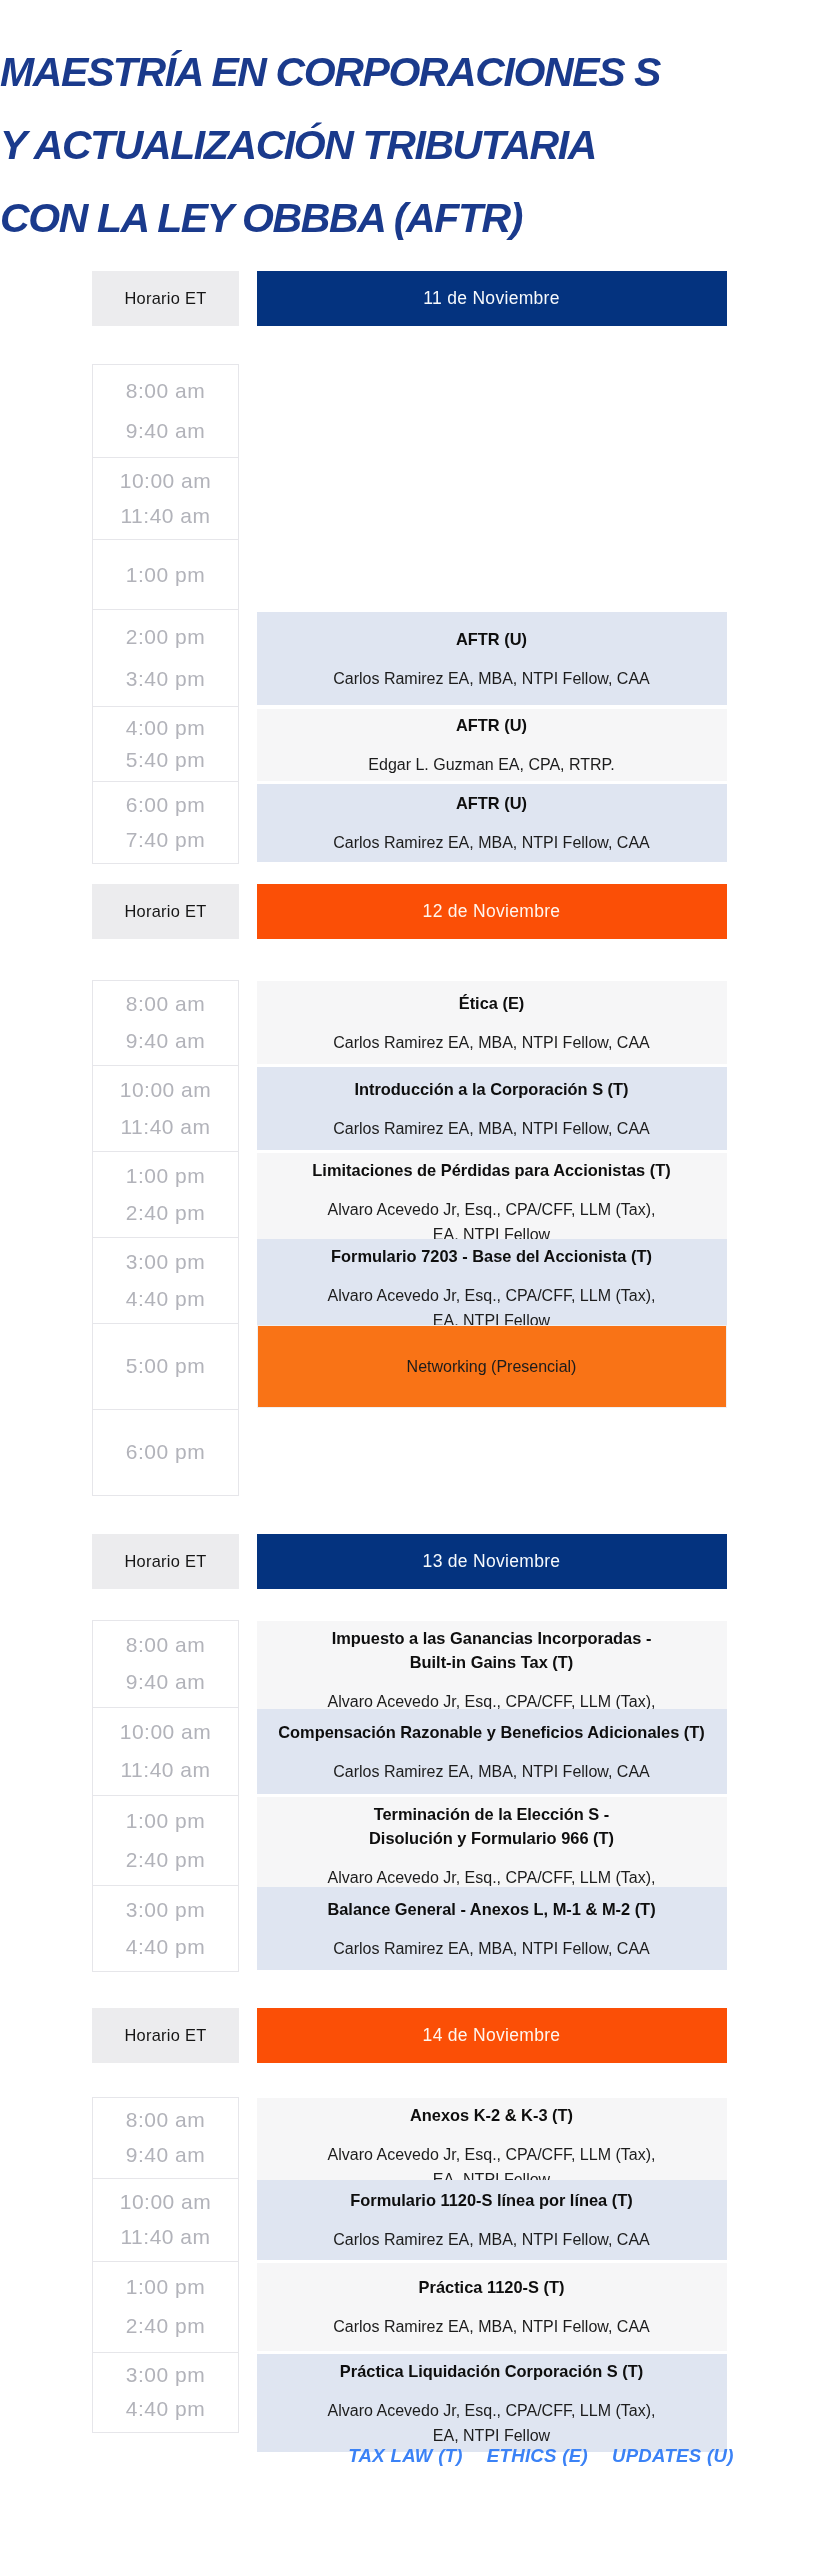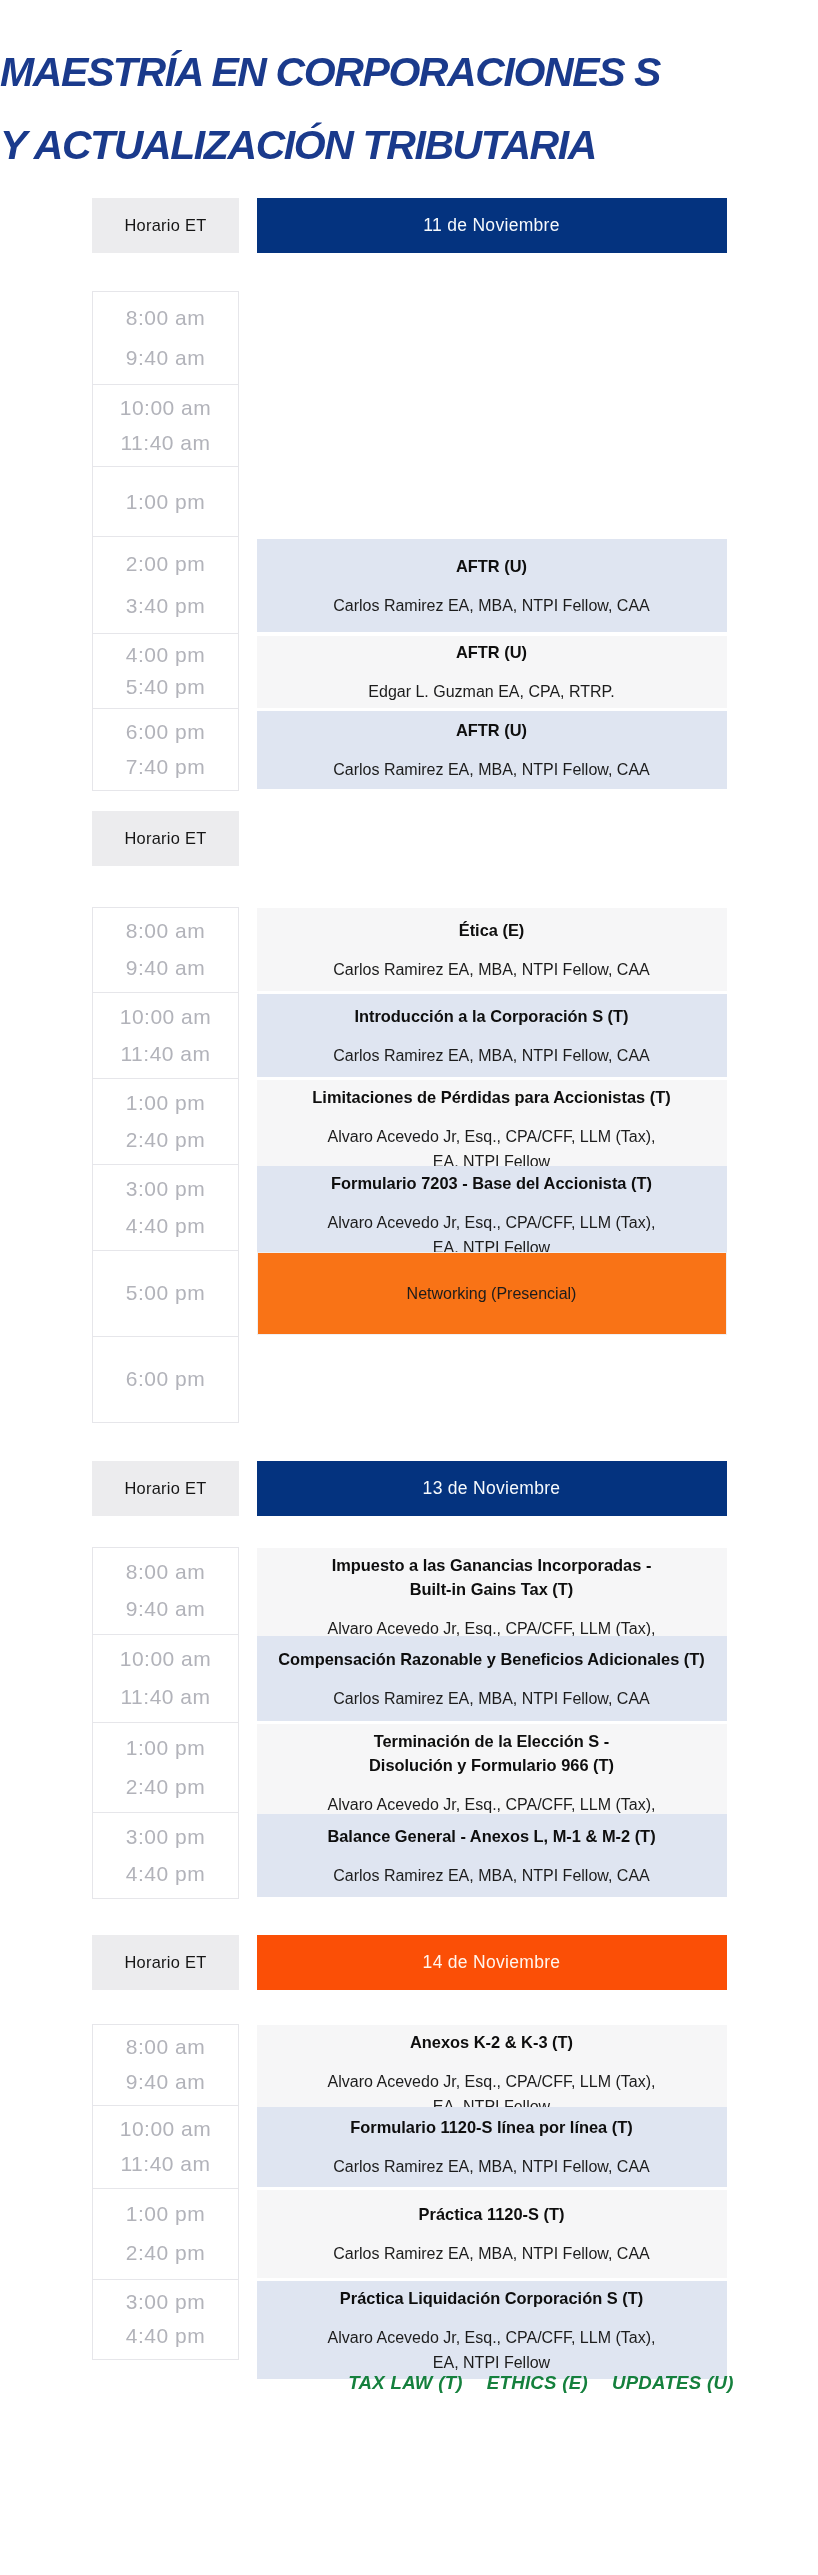--- a/index.html
+++ b/index.html
@@ -40,29 +40,30 @@
   .session{flex:1;margin:1.6px 0;display:flex;flex-direction:column;align-items:center;justify-content:center;
     gap:15px;text-align:center;padding:4.4px 16.4px;box-sizing:border-box;}
   .session.blue{background:var(--session-blue-bg);}
   .session.gray{background:var(--session-gray-bg);}
   .session.white{background:#f97316;border:0.5px solid #f0f0f2;}
   .session-title{font-weight:bold;font-size:16.4px;color:#0e0e0e;line-height:24px;white-space:pre-line;}
   .session-speaker{font-size:16px;color:#1c1c1c;line-height:25px;white-space:pre-line;}
 
   
   .legend{margin-left:306px;margin-top:12px;width:470px;display:flex;justify-content:center;gap:24px;
-    font-weight:bold;font-style:italic;font-size:18.6px;color:#15803d;letter-spacing:0.3px;}
+    font-weight:bold;font-style:italic;font-size:18.6px;color:#3b82f6;letter-spacing:0.3px;}
 </style>
 </head>
 <body>
 
 <div class="page">
   <header class="title" id="title">
       <span class="title-line">MAESTRÍA EN CORPORACIONES S</span>
       <span class="title-line">Y ACTUALIZACIÓN TRIBUTARIA</span>
+      <span class="title-line">CON LA LEY OBBBA (AFTR)</span>
     </header>
   <div id="days">
       <section class="day" style="margin-top: 16px;">
         <div class="day-header">
           <div class="horario">Horario ET</div>
           <div class="banner blue">11 de Noviembre</div>
         </div>
         <div class="grid" style="margin-top: 38px;">
           <div class="row" style="height: 94px;">
             <div class="time-cell">
@@ -118,20 +119,21 @@
                 <div class="session-title">AFTR (U)</div>
                 <div class="session-speaker">Carlos Ramirez EA, MBA, NTPI Fellow, CAA</div>
               </div>
             </div>
           </div>
         </div>
       </section>
       <section class="day" style="margin-top: 19.6px;">
         <div class="day-header">
           <div class="horario">Horario ET</div>
+          <div class="banner orange">12 de Noviembre</div>
         </div>
         <div class="grid" style="margin-top: 41px;">
           <div class="row" style="height: 86px;">
             <div class="time-cell">
               <span class="time-label">8:00 am</span>
               <span class="time-label">9:40 am</span>
             </div>
             <div class="session-wrap">
               <div class="session gray">
                 <div class="session-title">Ética (E)</div>

